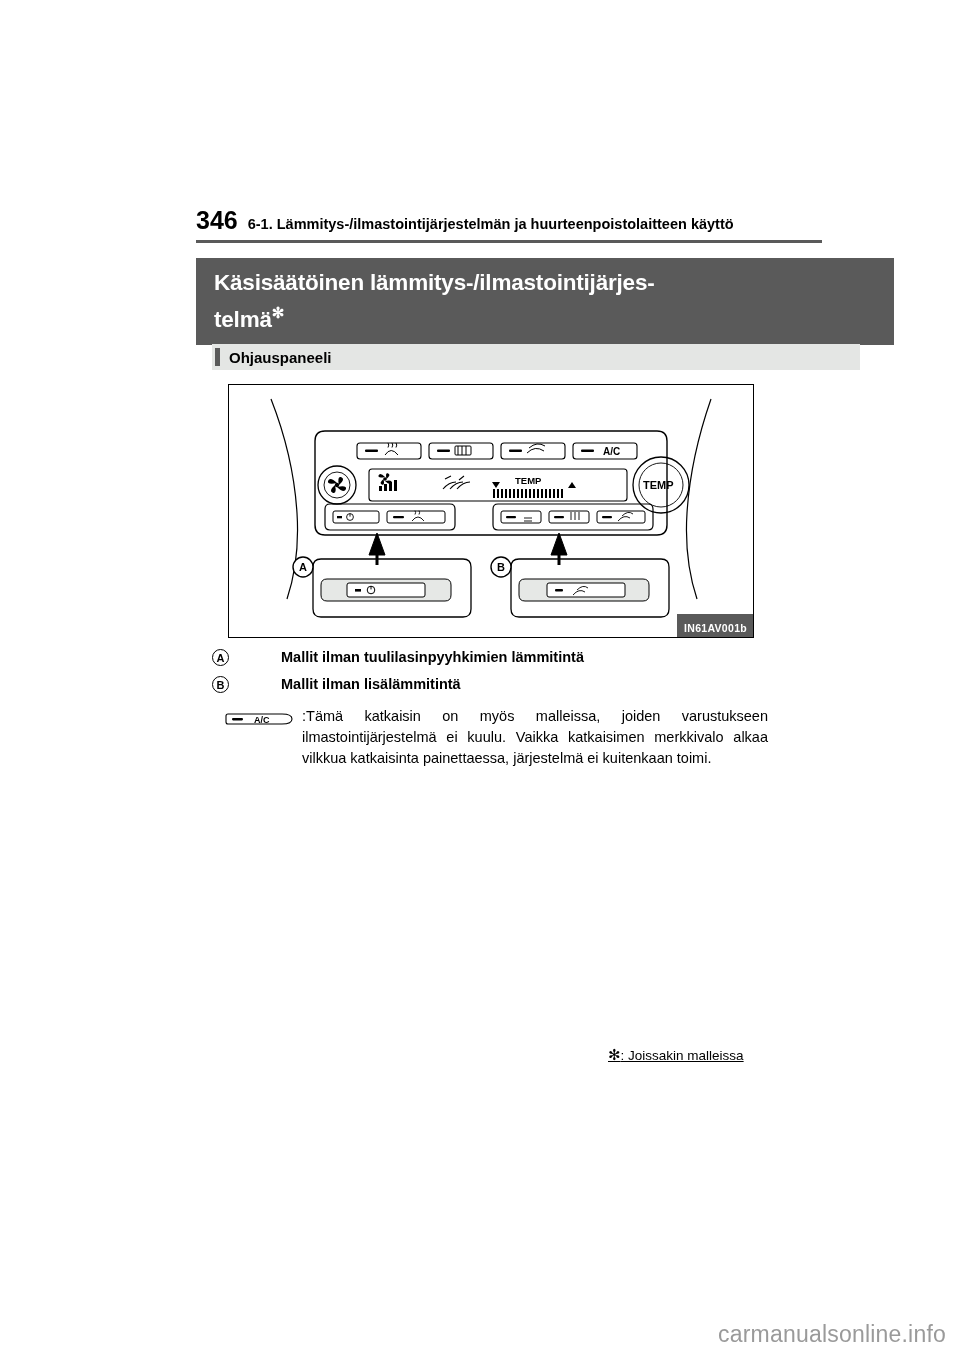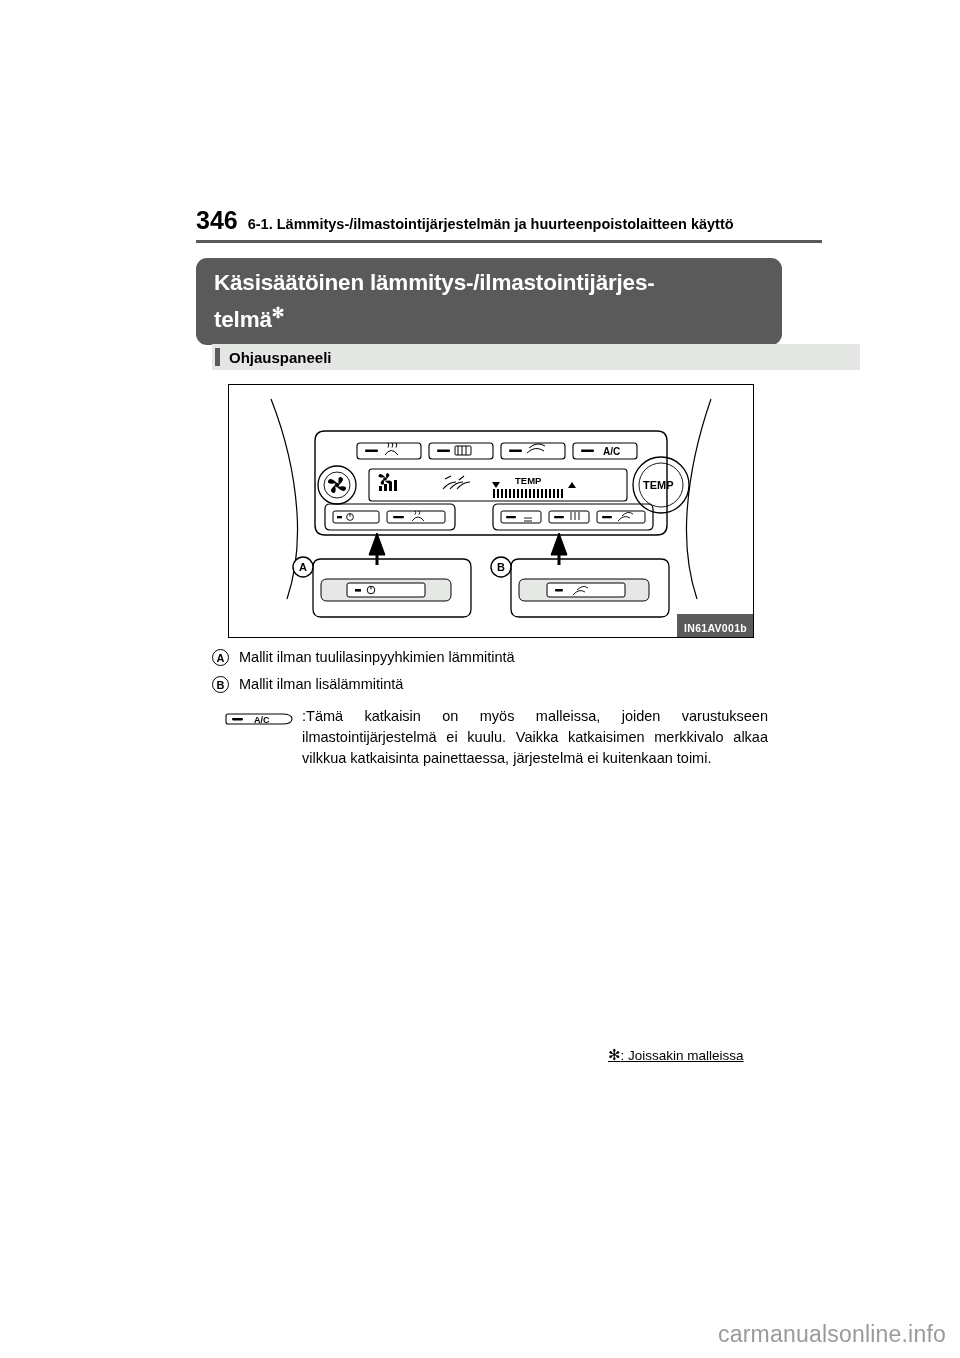--- a/index.html
+++ b/index.html
@@ -49,27 +49,26 @@
     width: 626px;
     height: 3px;
     background: #5a5a5a;
   }
 
   
   .title-band {
     position: absolute;
     left: 196px;
     top: 258px;
-    width: 586px;
+    width: 698px;
     min-height: 74px;
     background: #5a5a5a;
     color: #ffffff;
     padding: 10px 0 10px 18px;
     box-sizing: border-box;
-    border-radius: 11px;
   }
   .title-band .t {
     font-size: 22.5px;
     font-weight: bold;
     line-height: 30px;
     letter-spacing: -0.2px;
   }
   .title-band .ast {
     font-size: 15px;
     vertical-align: super;
@@ -143,22 +142,23 @@
     display: flex;
     align-items: center;
     justify-content: center;
     margin-right: 10px;
     flex: none;
     margin-top: 1px;
     box-sizing: border-box;
   }
   .callout-text {
     font-size: 14.5px;
-    font-weight: normal;
+    font-weight: bold;
     line-height: 18px;
+    margin-left: 42px;
   }
 
   
   .note-block {
     position: absolute;
     left: 224px;
     top: 706px;
     width: 548px;
     display: flex;
     align-items: flex-start;

